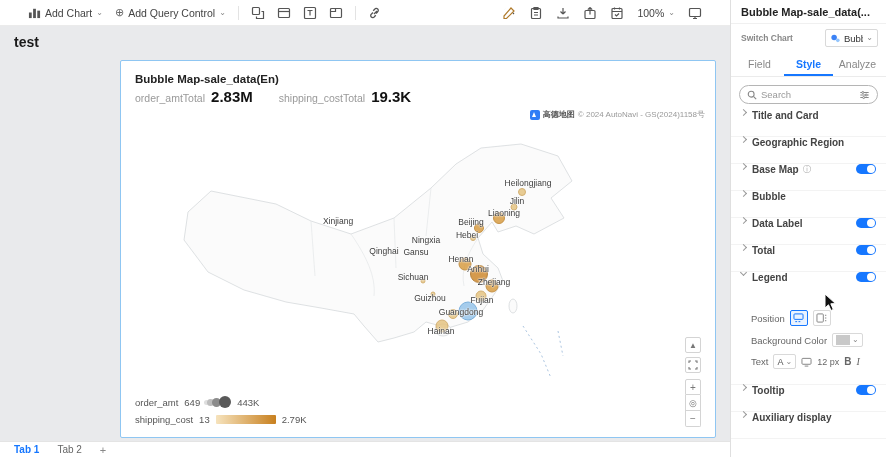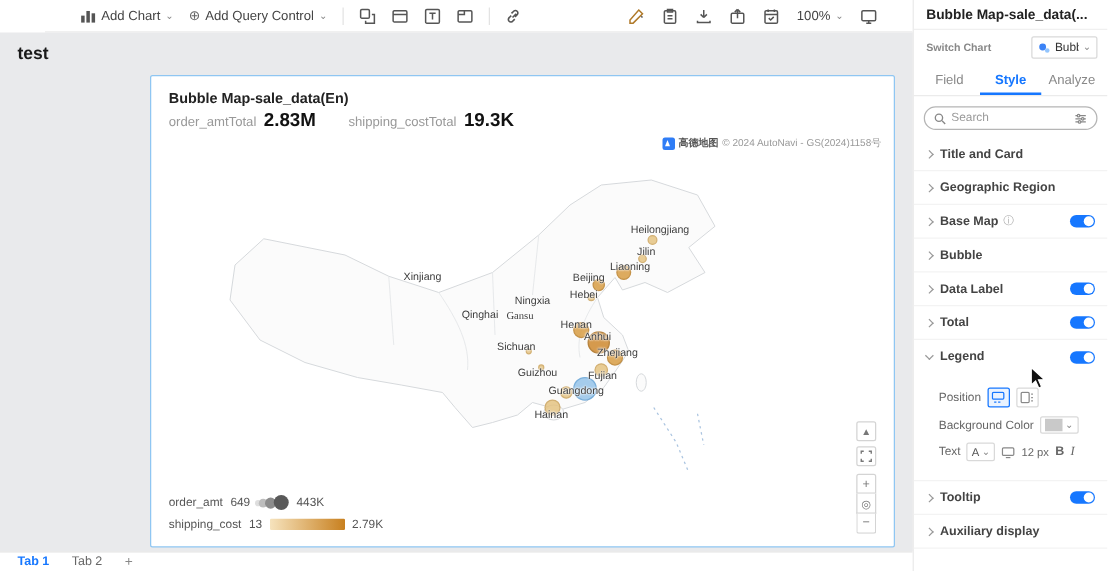--- a/index.html
+++ b/index.html
@@ -2,21 +2,21 @@
 <html><head>
 <meta charset="utf-8">
 <style>
   * { margin:0; padding:0; box-sizing:border-box; }
   html,body { width:886px; height:457px; overflow:hidden; }
   body { font-family:"Liberation Sans", sans-serif; background:#fff; position:relative; }
   .app { display:flex; width:886px; height:457px; }
   .main-col { width:731px; display:flex; flex-direction:column; border-right:1px solid #dfdfdf; }
 
   
-  .toolbar { height:26px; background:#fff; border-bottom:1px solid #ebebeb; display:flex; align-items:center; padding:0 28px; font-size:10.5px; color:#444; flex:0 0 auto;margin-left:36px; }
+  .toolbar { height:26px; background:#fff; border-bottom:1px solid #ebebeb; display:flex; align-items:center; padding:0 28px; font-size:10.5px; color:#444; flex:0 0 auto; }
   .tb-item { display:flex; align-items:center; gap:4px; margin-right:12px; cursor:default; white-space:nowrap; }
   .tb-icons { display:flex; align-items:center; gap:12px; margin-right:12px; }
   .caret { font-size:8px; color:#888; line-height:1; }
   .sep { width:1px; height:14px; background:#e3e3e3; margin-right:12px; }
   .tb-right { margin-left:auto; display:flex; align-items:center; gap:13px; }
   .icon-btn { display:flex; align-items:center; justify-content:center; }
   .toolbar svg { display:block; }
 
   
   .canvas { flex:1 1 auto; background:#e9eaec; position:relative; }
@@ -64,21 +64,21 @@
   .p-switch-label { font-size:8.5px; color:#888; white-space:nowrap;font-weight:bold; }
   .p-switch-dd { flex:1; height:18px; border:1px solid #d9d9d9; border-radius:2px; display:flex; align-items:center; gap:3px; padding:0 4px; font-size:9.5px; color:#333; cursor:pointer; min-width:0;margin-left:27px; }
   .p-switch-dd .dd-text { flex:1; overflow:hidden; white-space:nowrap; }
   .p-tabs { display:flex; border-bottom:1px solid #ebebeb; padding:0 4px; }
   .p-tab { flex:1; text-align:center; font-size:10.5px; color:#888; padding:6px 0 4px; border-bottom:2px solid transparent; cursor:pointer; }
   .p-tab.active { color:#1677ff; border-bottom-color:#1677ff; font-weight:bold; }
   .p-search { margin:8px 8px 6px; height:19px; border:1px solid #b5b5b5; border-radius:10px; display:flex; align-items:center; gap:4px; padding:0 7px; }
   .p-search input { border:none; outline:none; flex:1; font-size:9.5px; font-family:inherit; color:#333; min-width:0; background:transparent; }
   .p-search input::placeholder { color:#999; }
 
-  .sec { display:flex; align-items:center; gap:6px; height:27px; padding:0 10px; border-bottom:1px solid #f3f3f3; cursor:pointer; }
+  .sec { display:flex; gap:6px; height:27px; padding:0 10px; border-bottom:1px solid #f3f3f3; cursor:pointer; }
   .chev { width:5px; height:5px; border-right:1.2px solid #999; border-bottom:1.2px solid #999; flex:0 0 auto; }
   .chev.r { transform:rotate(-45deg); }
   .chev.d { transform:rotate(45deg); margin-top:-2px; }
   .sec-label { font-size:10px; font-weight:bold; color:#444; flex:1; white-space:nowrap; overflow:hidden; }
   .info { font-size:8.5px; color:#aaa; font-weight:normal; margin-left:-2px; }
   .toggle { width:20px; height:10px; border-radius:5px; background:#1677ff; position:relative; flex:0 0 auto; cursor:pointer; }
   .toggle::after { content:""; position:absolute; top:1px; right:1px; width:8px; height:8px; border-radius:50%; background:#fff; }
 
   .legend-body { padding:4px 8px 8px 20px; border-bottom:1px solid #f3f3f3; }
   .lrow { display:flex; align-items:center; gap:5px; margin:7px 0; font-size:9.5px; color:#666; }
@@ -239,21 +239,21 @@
               <div class="bubble" style="left: 358px; top: 180px; height: 11px; width: 11px; background: rgb(229, 194, 126); border: 1px solid rgb(202, 160, 85);"></div>
               <div class="bubble" style="left: 345px; top: 195px; height: 19px; width: 19px; background: rgb(147, 194, 233); border: 1px solid rgb(94, 159, 212);"></div>
               <div class="bubble" style="left: 330px; top: 198px; height: 10px; width: 10px; background: rgb(229, 194, 126); border: 1px solid rgb(202, 160, 85);"></div>
               <div class="bubble" style="left: 319px; top: 210px; height: 13px; width: 13px; background: rgb(229, 194, 126); border: 1px solid rgb(202, 160, 85);"></div>
               <div class="bubble" style="left: 300px; top: 165px; height: 5px; width: 5px; background: rgb(229, 194, 126); border: 1px solid rgb(202, 160, 85);"></div>
               <div class="bubble" style="left: 310px; top: 178px; height: 5px; width: 5px; background: rgb(229, 194, 126); border: 1px solid rgb(202, 160, 85);"></div>
             </div>
           <div id="label-layer">
               <span class="prov" style="left: 215px; top: 105px;">Xinjiang</span>
               <span class="prov" style="left: 261px; top: 135px;">Qinghai</span>
-              <span class="prov" style="left: 293px; top: 136px; font-family: Liberation Serif, serif;">Gansu</span>
+              <span class="prov" style="left: 293px; top: 136px;">Gansu</span>
               <span class="prov" style="left: 303px; top: 124px;">Ningxia</span>
               <span class="prov" style="left: 290px; top: 161px;">Sichuan</span>
               <span class="prov" style="left: 307px; top: 182px;">Guizhou</span>
               <span class="prov" style="left: 318px; top: 215px;">Hainan</span>
               <span class="prov" style="left: 338px; top: 196px;">Guangdong</span>
               <span class="prov" style="left: 359px; top: 184px;">Fujian</span>
               <span class="prov" style="left: 371px; top: 166px;">Zhejiang</span>
               <span class="prov" style="left: 355px; top: 153px;">Anhui</span>
               <span class="prov" style="left: 338px; top: 143px;">Henan</span>
               <span class="prov" style="left: 344px; top: 119px;">Hebei</span>

